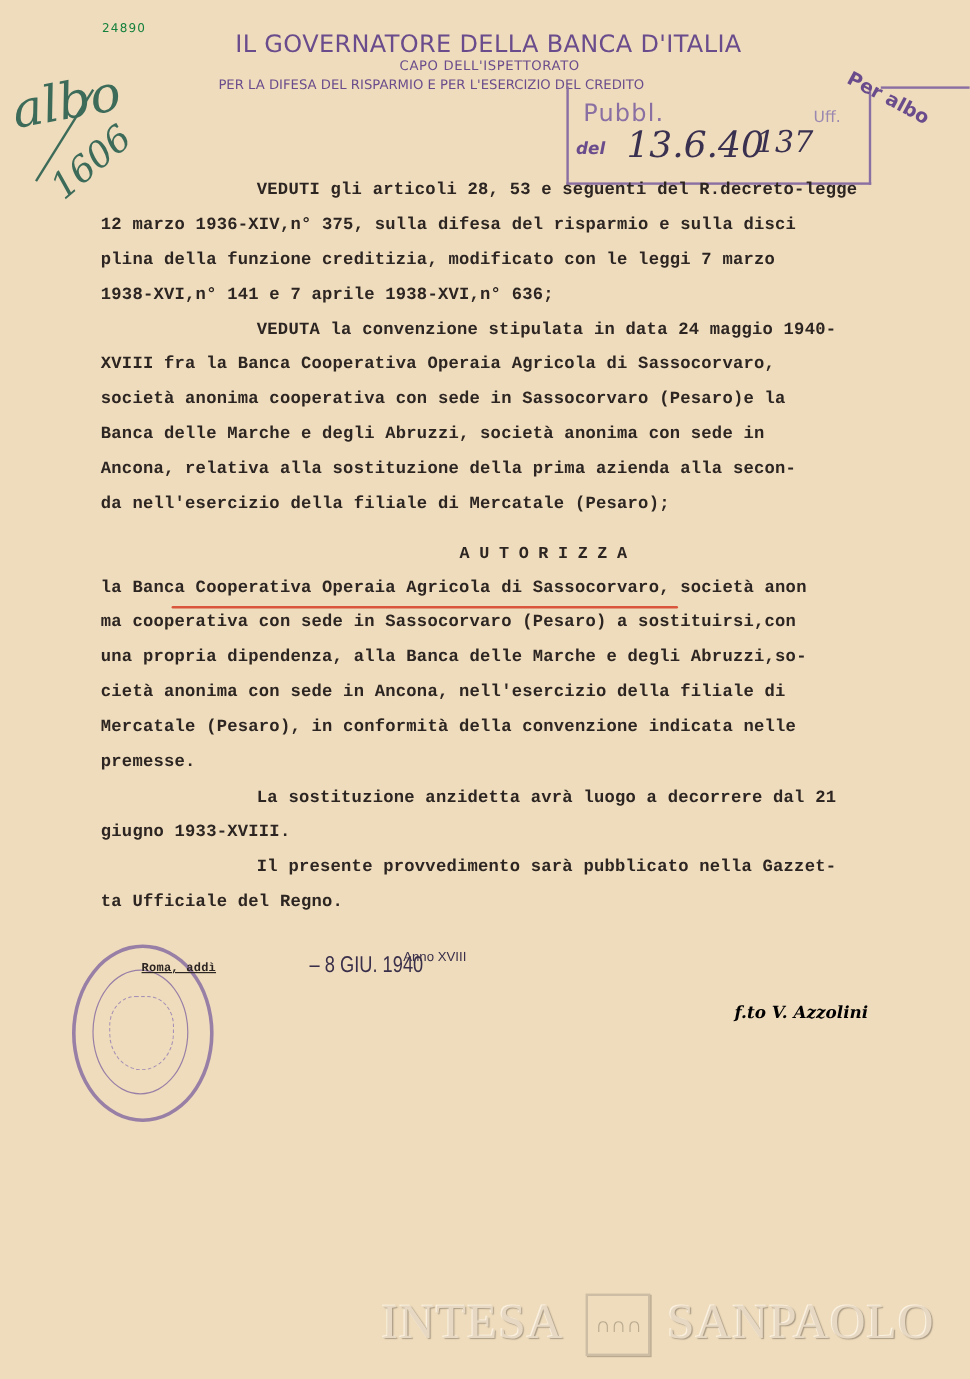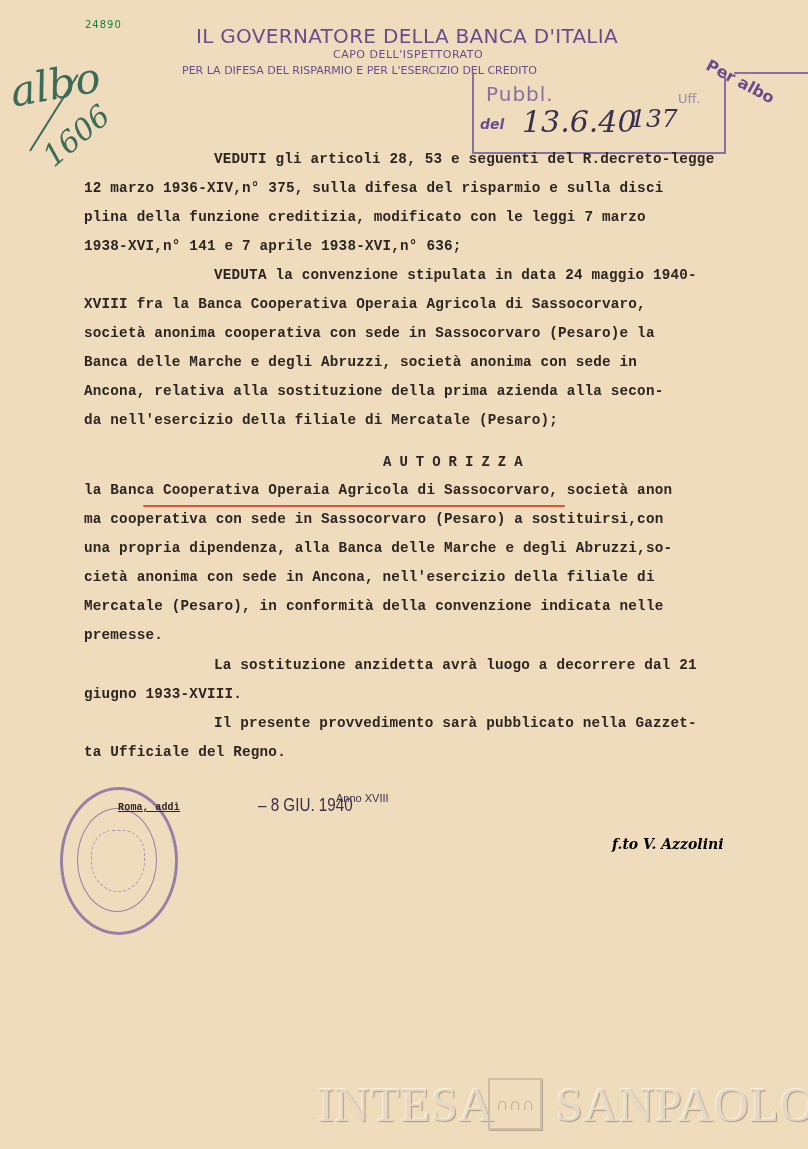--- a/index.html
+++ b/index.html
@@ -27,21 +27,21 @@
   .line{position:absolute;font-size:14.3px;font-weight:bold;white-space:pre;letter-spacing:0.2px;}
   .title{left:383px;top:454px;font-size:14px;letter-spacing:8px;font-weight:bold;}
   .underline{left:143px;top:505px;width:422px;height:2px;background:#d9553b;border-radius:1px;}
   .datestamp{left:258px;top:794px;font-size:19px;color:#3a2f4a;font-family:"Liberation Sans",sans-serif;transform:scaleX(0.8);transform-origin:left;}
   .anno{left:336px;top:792px;font-size:11px;color:#3a2f4a;font-family:"Liberation Sans",sans-serif;}
   .sign{left:612px;top:794px;font-size:14px;font-family:"DejaVu Serif",serif;font-style:italic;font-weight:bold;color:#000000;margin-top:42px;}
   .roma{left:118px;top:802px;font-size:10px;font-weight:bold;text-decoration:underline;}
   .seal{left:60px;top:787px;width:112px;height:142px;border:3px solid #8a6fa3;border-radius:50%;opacity:.85;}
   .seal .inner{position:absolute;left:14px;top:18px;width:78px;height:102px;border:1.5px solid #8a6fa3;border-radius:50%;}
   .seal .crest{position:absolute;left:28px;top:40px;width:52px;height:60px;border:1.5px dashed #9a84b5;border-radius:40% 40% 50% 50%;}
-  .logo{left:318px;top:1077px;font-family:"Liberation Serif","DejaVu Serif",serif;font-size:48px;color:#e6d8c2;
+  .logo{left:318px;top:1077px;font-family:"Liberation Serif","DejaVu Serif",serif;font-size:41px;color:#e6d8c2;
         text-shadow:1px 1px 1px #a99a84,-1px -1px 0 #fbf1e0;letter-spacing:1px;white-space:nowrap;}
   .logobox{left:488px;top:1078px;width:50px;height:48px;border:2px solid #cdbda4;box-shadow:1px 1px 0 #b8a98f;}
   .logobox span{position:absolute;left:6px;top:14px;font-size:18px;color:#b8a98f;font-family:"Liberation Serif",serif;}
   .logo2{left:556px;}
 </style>
 </head>
 <body>
 
 <div class="abs docnum">24890</div>
 <div class="abs stamp hdr1">IL GOVERNATORE DELLA BANCA D'ITALIA</div>

